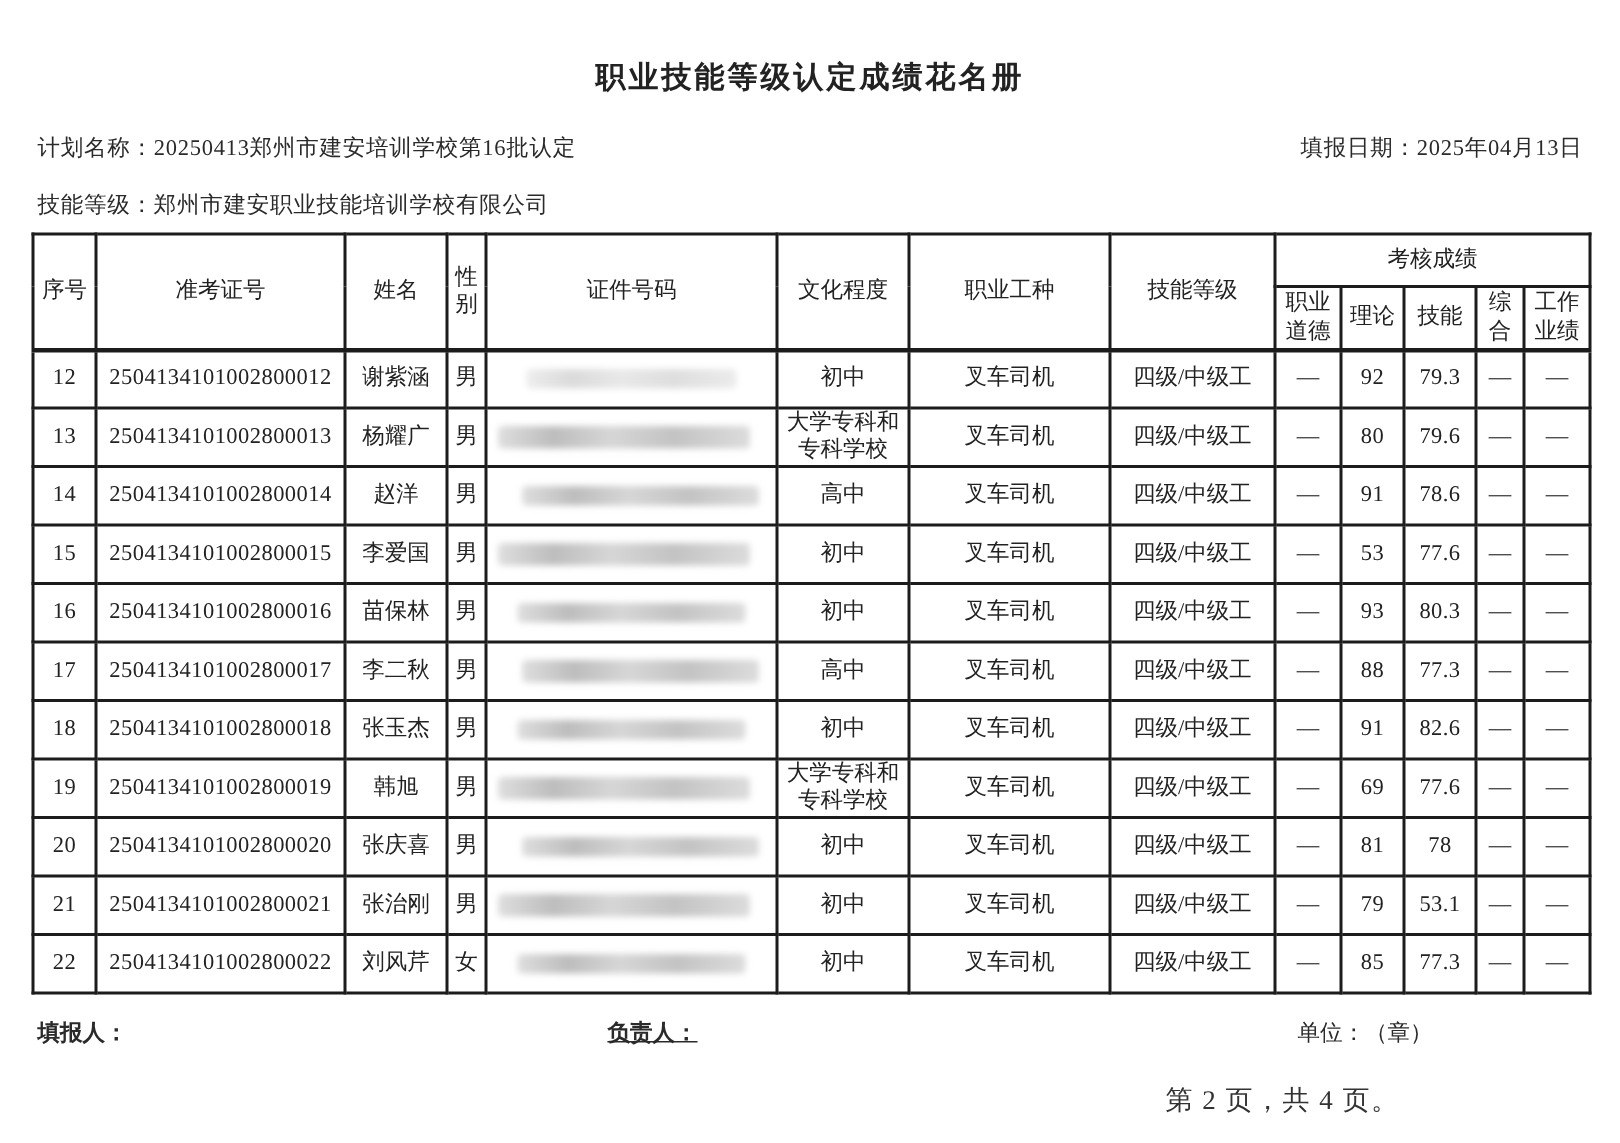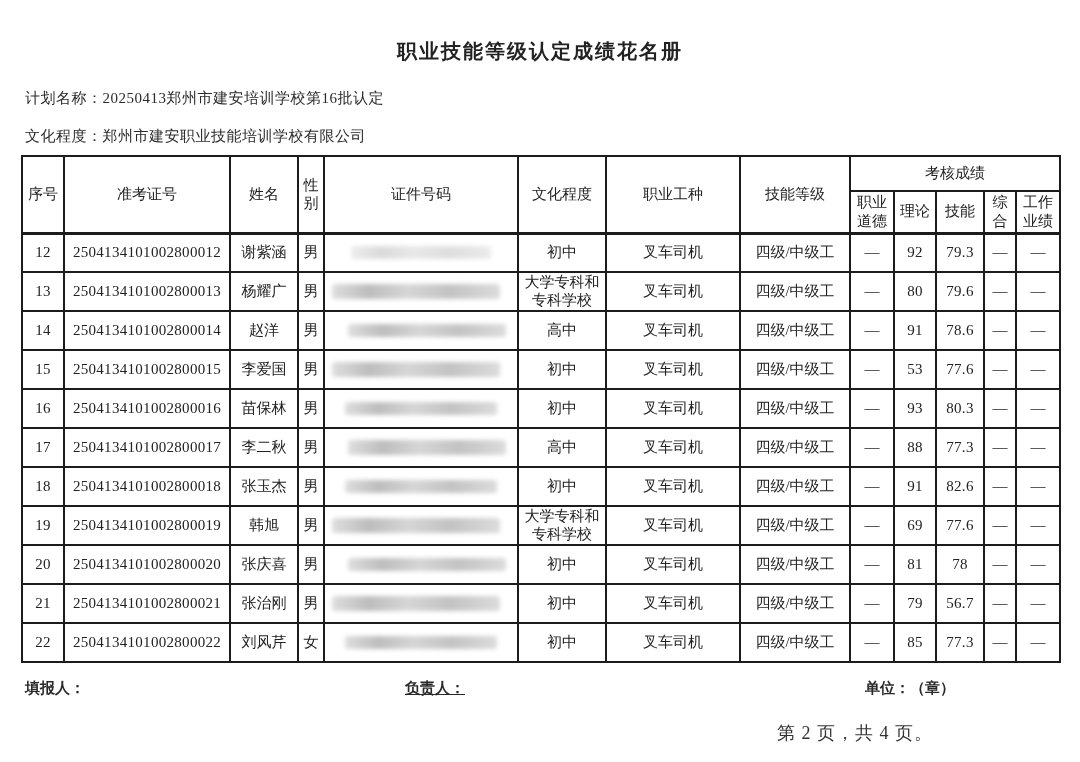--- a/index.html
+++ b/index.html
@@ -38,35 +38,36 @@
     filter:blur(2px);
   }
   tbody tr:nth-child(even) .redact { width:168px; transform:translateX(-5px); height:15px; }
   tbody tr:nth-child(3n) .redact { width:158px; transform:translateX(6px); }
   tbody tr:first-child .redact { opacity:0.55; width:140px; }
 
   .footer { position:absolute; top:679px; left:25px; width:1030px; height:20px; font-size:15px; font-weight:600; color:#2a2a2a; }
   .footer span { position:absolute; white-space:nowrap; }
   .footer .f1 { left:0; }
   .footer .f2 { left:380px;text-decoration:underline; }
-  .footer .f3 { left:840px; font-weight:700; }
+  .footer .f3 { left:840px; font-weight:400; }
 
   .page-info { position:absolute; top:721px; left:777px; font-size:18px; letter-spacing:1px; color:#333; }
 </style>
 </head>
 <body>
 
 <div class="title">职业技能等级认定成绩花名册</div>
 
 <div class="meta-row r1">
   <div class="meta-item"><span>计划名称：</span><span>20250413郑州市建安培训学校第16批认定</span></div>
+  <div class="meta-item"><span>填报日期：</span><span>2025年04月13日</span></div>
 </div>
 
 <div class="meta-row r2">
-  <div class="meta-item"><span>文化程度：</span><span>郑州市建安职业技能培训学校有限公司</span></div>
+  <div class="meta-item"><span>技能等级：</span><span>郑州市建安职业技能培训学校有限公司</span></div>
 </div>
 
 <table class="roster">
   <colgroup>
     <col style="width:42px">
       <col style="width:166px">
       <col style="width:68px">
       <col style="width:26px">
     <col style="width:194px">
       <col style="width:88px">
@@ -258,21 +259,21 @@
     <td>张治刚</td>
     <td>男</td>
     <td>
           <div class="redact"></div>
         </td>
     <td class="edu">初中</td>
     <td>叉车司机</td>
     <td>四级/中级工</td>
     <td>—</td>
     <td class="num">79</td>
-    <td class="num">56.7</td>
+    <td class="num">53.1</td>
     <td>—</td>
     <td>—</td>
   </tr>
       <tr>
     <td class="num">22</td>
     <td class="num">2504134101002800022</td>
     <td>刘风芹</td>
     <td>女</td>
     <td>
           <div class="redact"></div>

